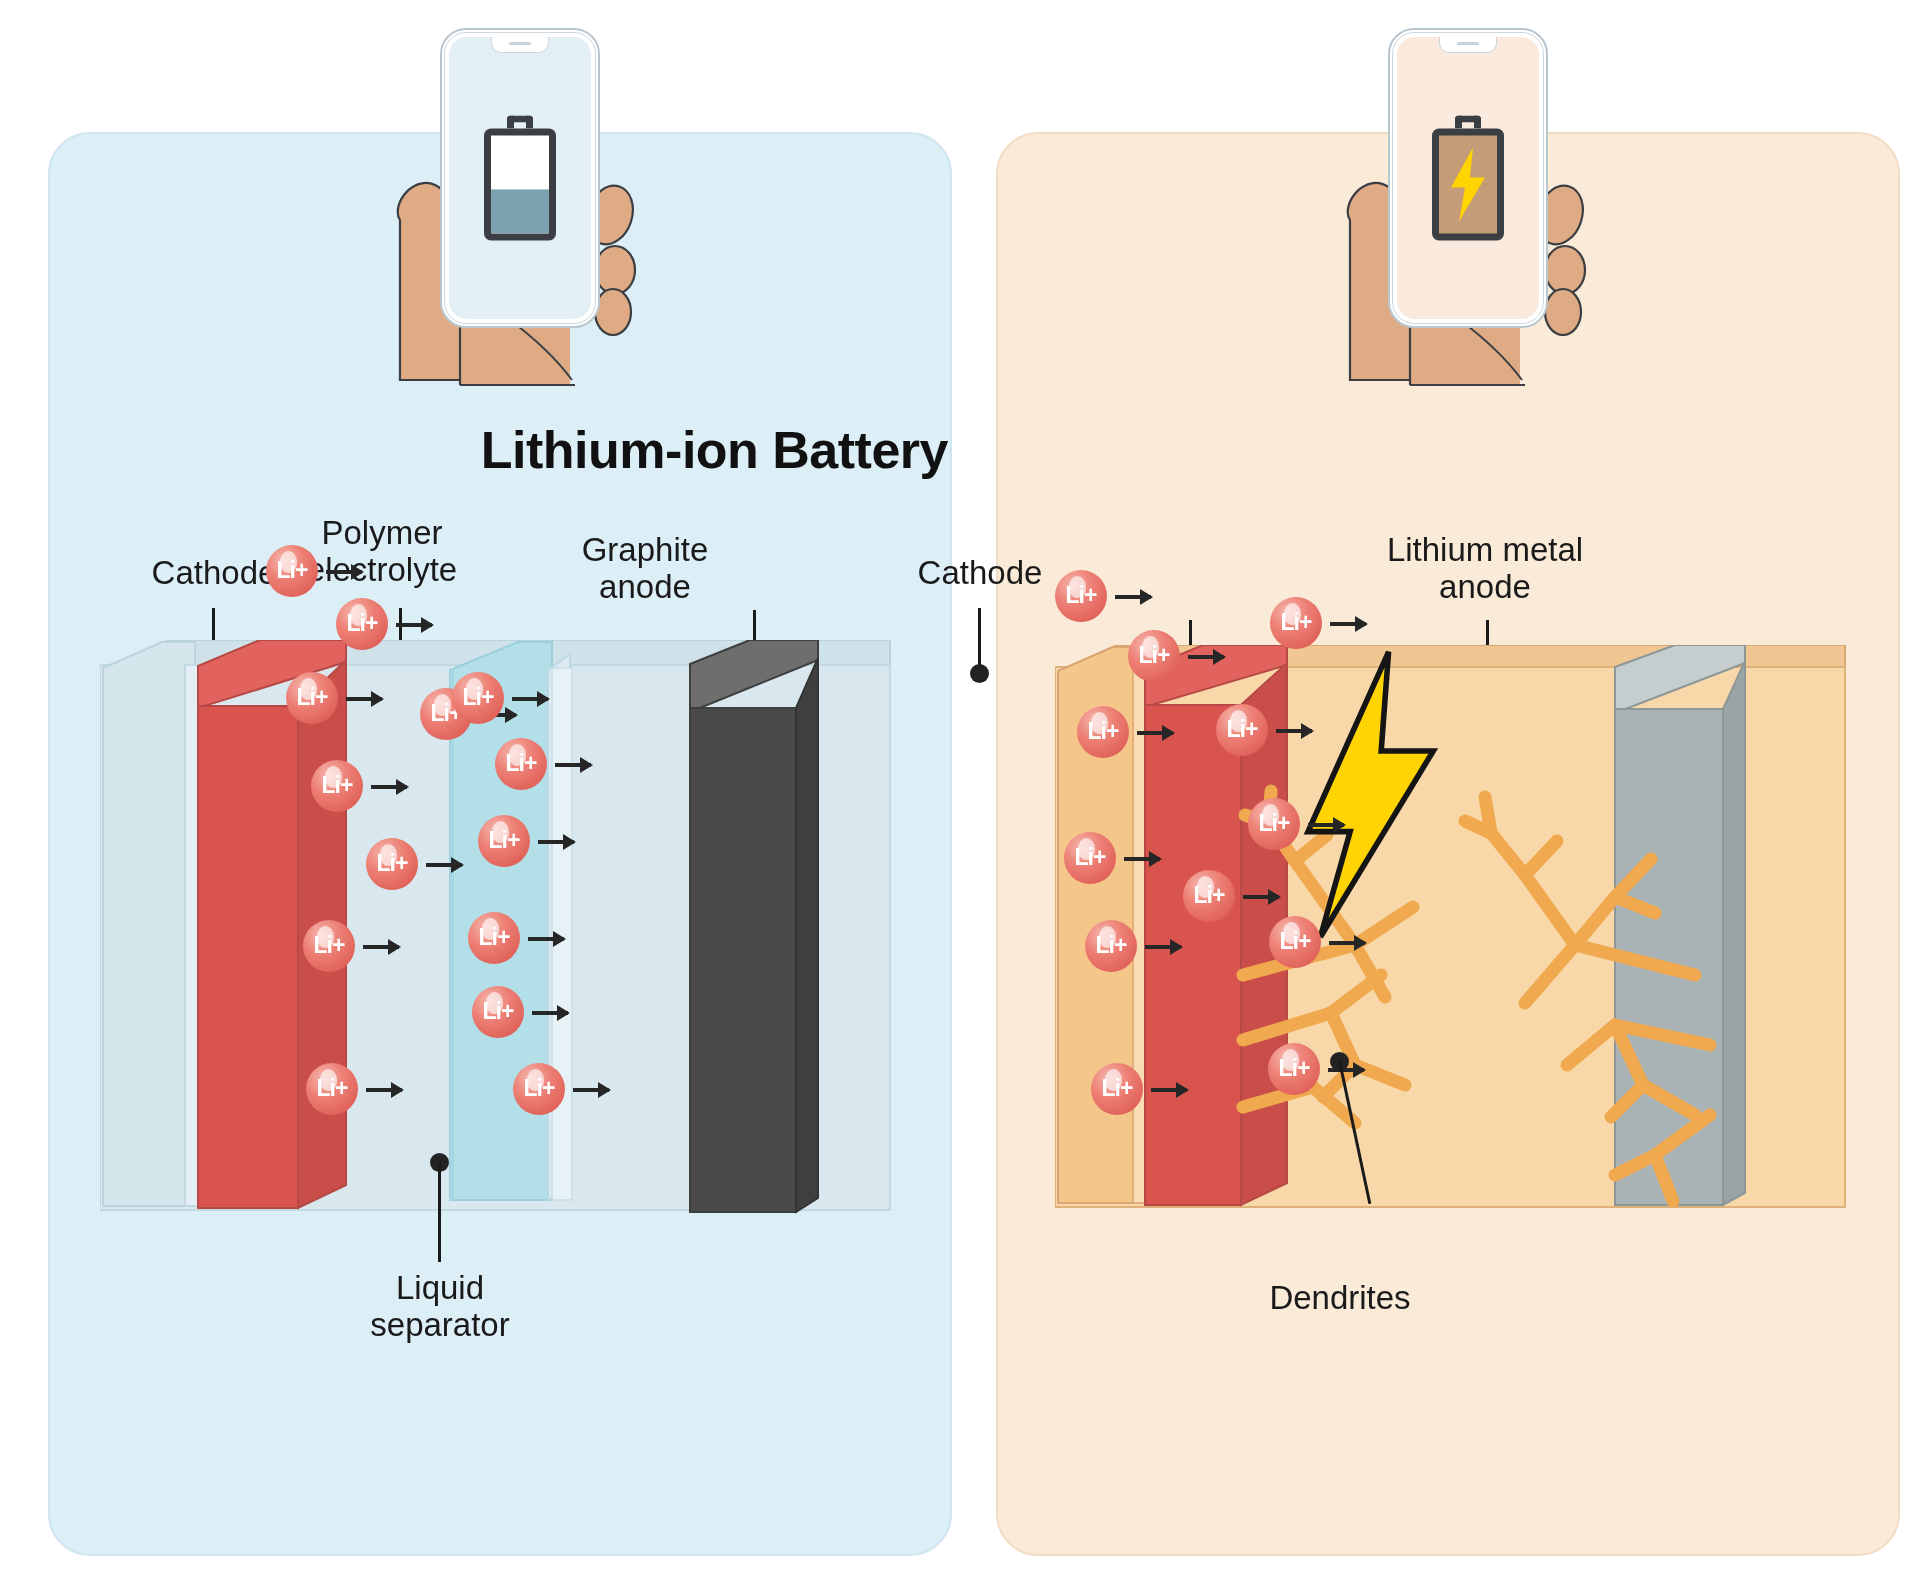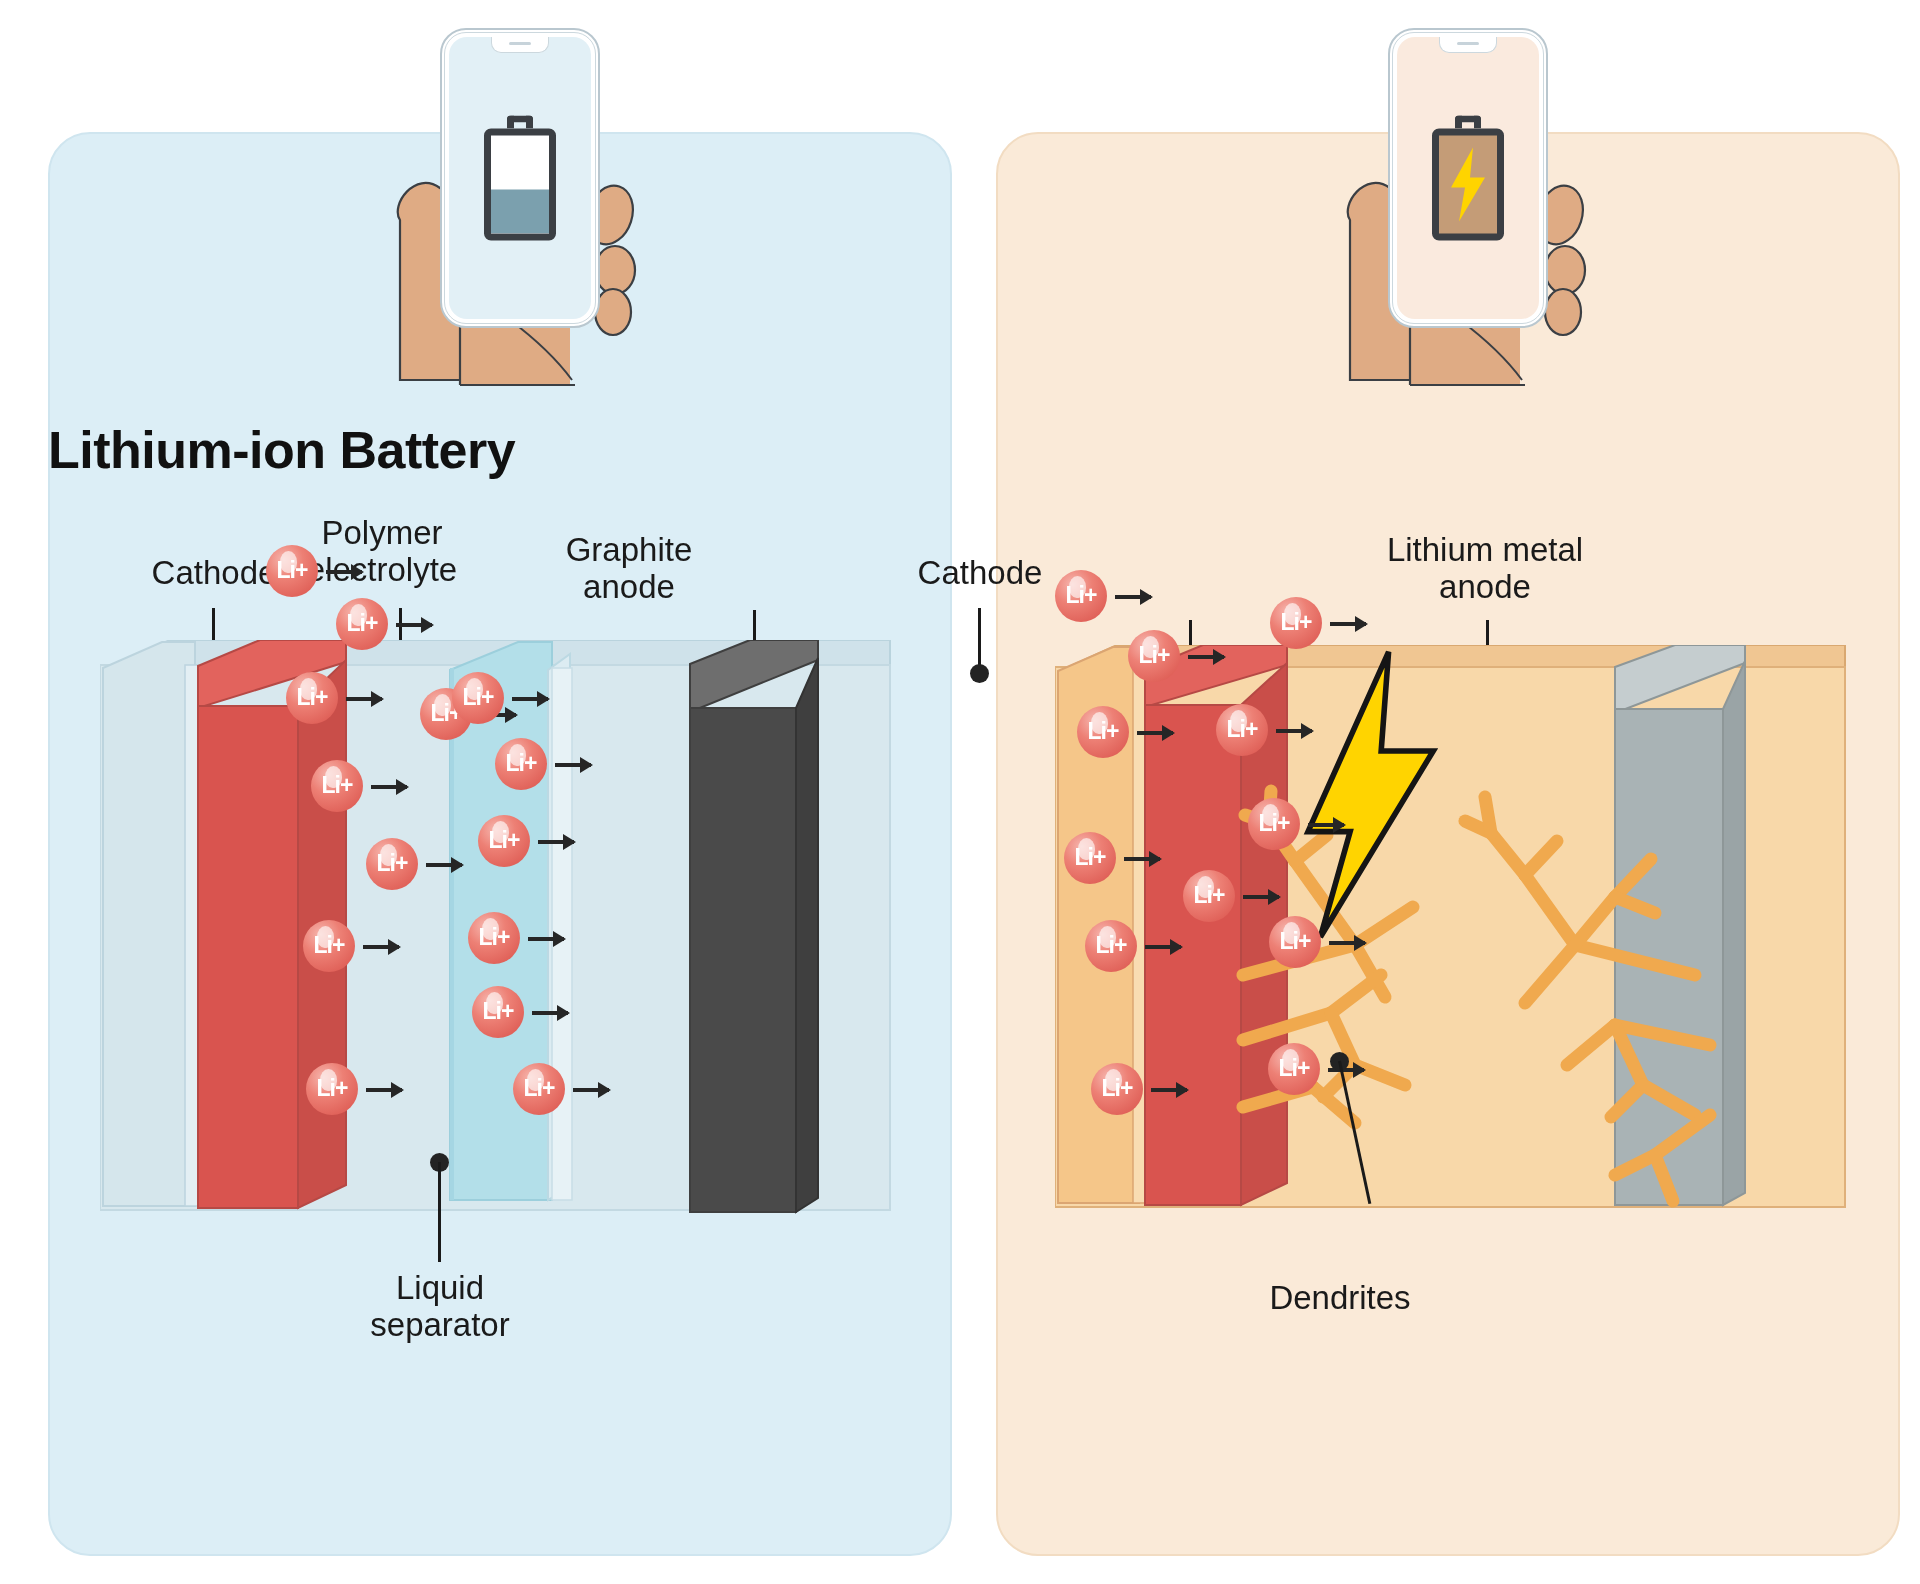--- a/index.html
+++ b/index.html
@@ -25,21 +25,21 @@
 
   
   .batt{position:absolute;left:50%;top:50%;transform:translate(-50%,-50%);width:72px;}
   .batt .cap{width:26px;height:13px;margin:0 auto;border:7px solid #3b3f44;border-bottom:none;border-radius:4px 4px 0 0;box-sizing:border-box;}
   .batt .shell{width:72px;height:112px;border:7px solid #3b3f44;border-radius:7px;box-sizing:border-box;position:relative;overflow:hidden;background:#ffffff;}
   .batt .fill{position:absolute;left:0;right:0;bottom:0;background:#7ba0ae;}
   .batt.charged .shell{background:#c49c77;}
   .bolt-glyph{position:absolute;left:50%;top:50%;transform:translate(-50%,-50%);}
 
   
-  .panel-title{position:absolute;width:100%;text-align:left;font-weight:bold;font-size:52px;color:#111;letter-spacing:-0.5px;}
+  .panel-title{position:absolute;width:100%;text-align:right;font-weight:bold;font-size:52px;color:#111;letter-spacing:-0.5px;}
 
   
   .calloutTxt{position:absolute;font-size:33px;color:#1a1a1a;text-align:center;line-height:1.12;white-space:pre-line;}
   .leader{position:absolute;background:#1a1a1a;width:3px;}
   .leaderDot{position:absolute;width:19px;height:19px;border-radius:50%;background:#232323;}
 
   
   .liion{position:absolute;width:52px;height:52px;}
   .liion .ball{position:absolute;inset:0;border-radius:50%;
      background:radial-gradient(circle at 34% 28%, #f6b6ae 0%, #ed8075 38%, #d9514a 100%);}
@@ -90,21 +90,21 @@
 
   <div class="calloutTxt" style="left:104px;top:555px;width:220px;">Cathode</div>
   <div class="leader" style="left:212px;top:608px;height:60px;"></div>
   <div class="leaderDot" style="left:204px;top:662px;"></div>
 
   <div class="calloutTxt" style="left:262px;top:515px;width:240px;">Polymer
 electrolyte</div>
   <div class="leader" style="left:399px;top:608px;height:62px;"></div>
   <div class="leaderDot" style="left:391px;top:664px;"></div>
 
-  <div class="calloutTxt" style="left:514px;top:532px;width:230px;text-align:center;">Graphite
+  <div class="calloutTxt" style="left:530px;top:532px;width:230px;text-align:center;">Graphite
 anode</div>
   <div class="leader" style="left:753px;top:610px;height:60px;"></div>
   <div class="leaderDot" style="left:745px;top:662px;"></div>
 
   <svg width="820" height="620" style="position:absolute;left:100px;top:640px;">
 
     <polygon points="0,30 70,0 790,0 790,25 25,25" fill="#cfe2ea" stroke="#b9d3dd" stroke-width="2"></polygon>
     <rect x="0" y="25" width="790" height="545" fill="#d8e8ee" stroke="#c3d9e2" stroke-width="2"></rect>
 
     <polygon points="3,28 62,2 95,2 95,566 3,566" fill="#d5e6ec" stroke="#bcd4de" stroke-width="2"></polygon>

